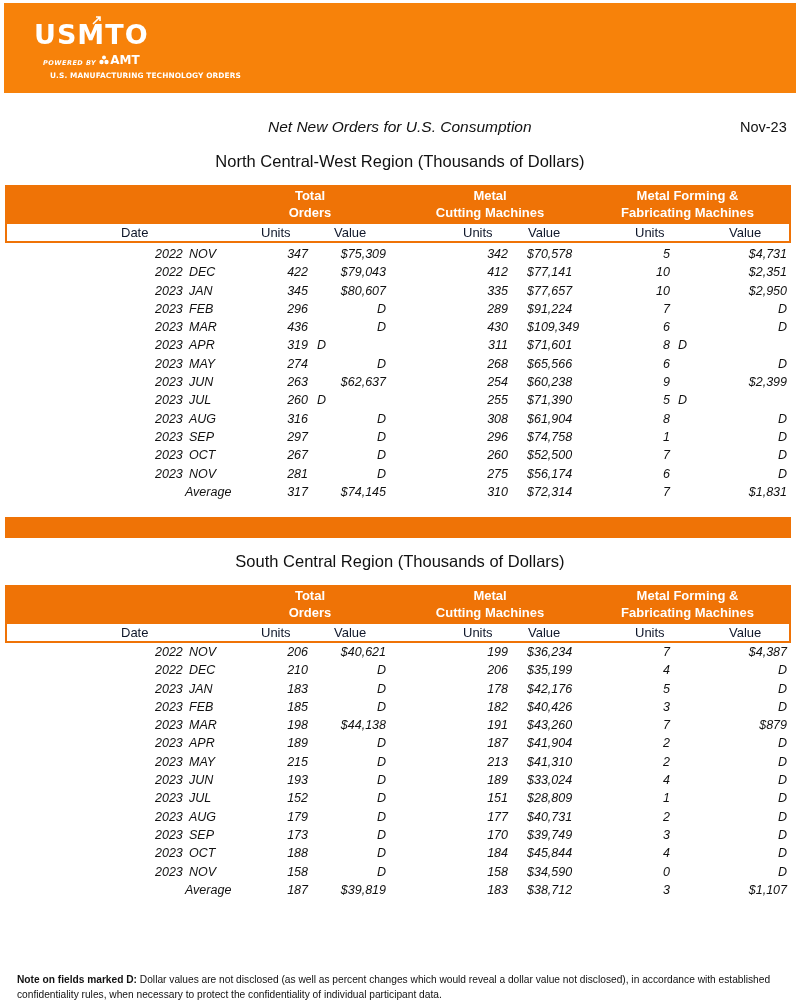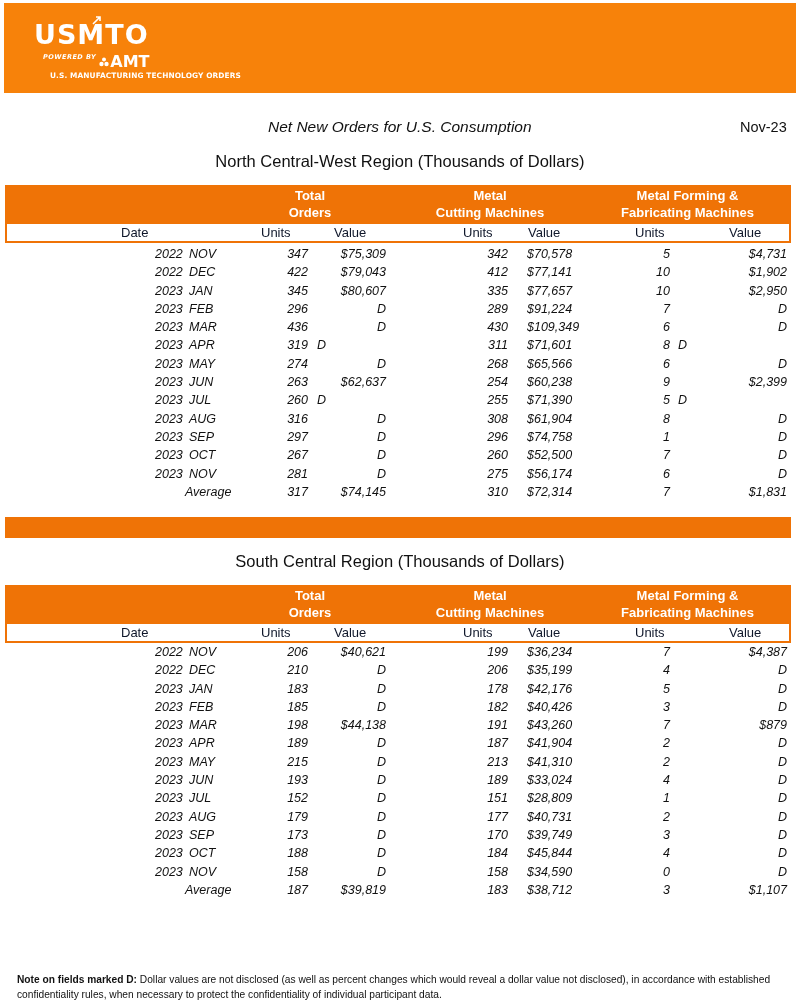--- a/index.html
+++ b/index.html
@@ -13,23 +13,23 @@
     .logo-main {
       position: absolute; left: 30px; top: 18px;
       font-family: "DejaVu Sans", sans-serif; font-weight: bold; font-size: 27px;
       color: #fff; letter-spacing: 1px; line-height: 1;
     }
     .logo-arrow { position: absolute; left: 58px; top: -6px; width: 10px; height: 10px; }
     .logo-powered {
       position: absolute; left: 39px; top: 51px;
       font-family: "DejaVu Sans", sans-serif; font-weight: bold; font-style: italic;
       font-size: 6.5px; color: #fff; letter-spacing: 0.5px; line-height: 1;
-      display: flex; align-items: flex-start; gap: 3px;
-    }
-    .logo-amt { font-style: normal; font-size: 16px; letter-spacing: 0; display: flex; align-items: center; gap: 1px; }
+      display: flex; align-items: flex-end; gap: 3px;
+    }
+    .logo-amt { font-style: normal; font-size: 12px; letter-spacing: 0; display: flex; align-items: center; gap: 1px; }
     .logo-sub {
       position: absolute; left: 30px; top: 69px;
       font-family: "DejaVu Sans", sans-serif; font-weight: bold; font-size: 7.4px;
       color: #fff; letter-spacing: 0.1px; line-height: 1; padding-left: 16px;
     }
 
     .report-title {
       position: absolute; left: 268px; top: 118px;
       font-style: italic; font-size: 15.5px; color: #111;
     }
@@ -150,21 +150,21 @@
       <span class="c-fv">$4,731</span>
     </div>
   <div class="row">
       <span class="c-year">2022</span>
       <span class="c-mon">DEC</span>
       <span class="c-tu">422</span>
       <span class="c-tv">$79,043</span>
       <span class="c-mu">412</span>
       <span class="c-mv">$77,141</span>
       <span class="c-fu">10</span>
-      <span class="c-fv">$1,902</span>
+      <span class="c-fv">$2,351</span>
     </div>
   <div class="row">
       <span class="c-year">2023</span>
       <span class="c-mon">JAN</span>
       <span class="c-tu">345</span>
       <span class="c-tv">$80,607</span>
       <span class="c-mu">335</span>
       <span class="c-mv">$77,657</span>
       <span class="c-fu">10</span>
       <span class="c-fv">$2,950</span>

